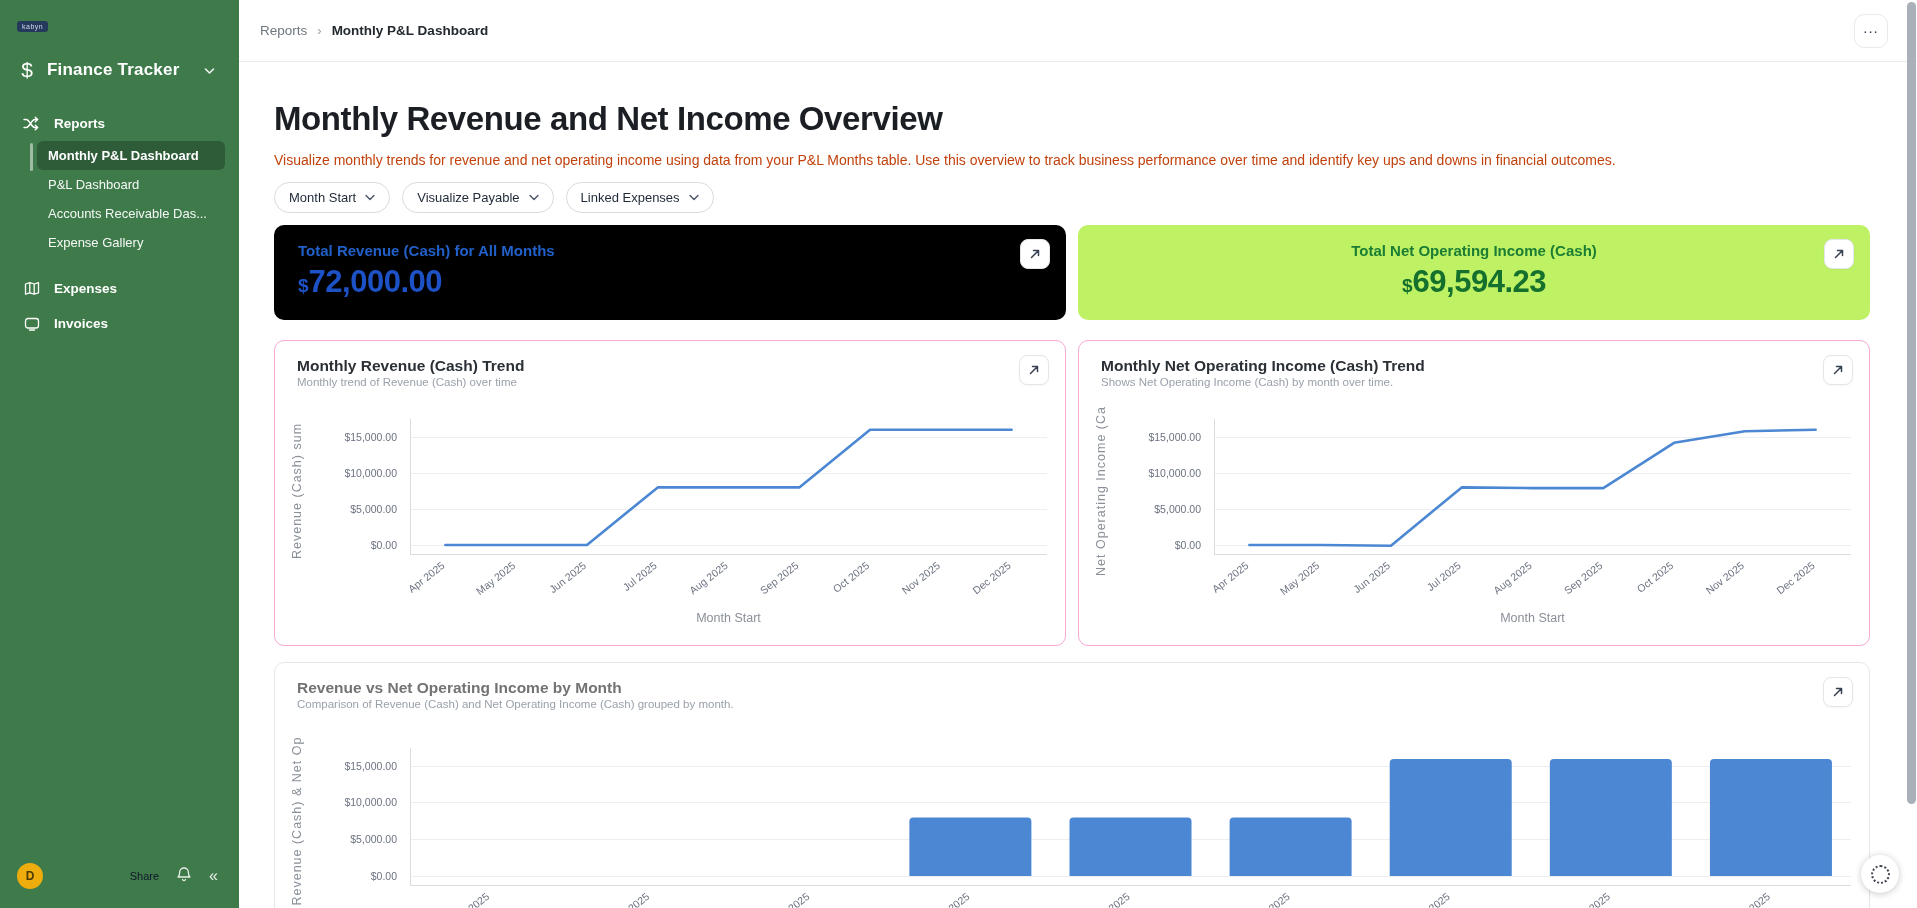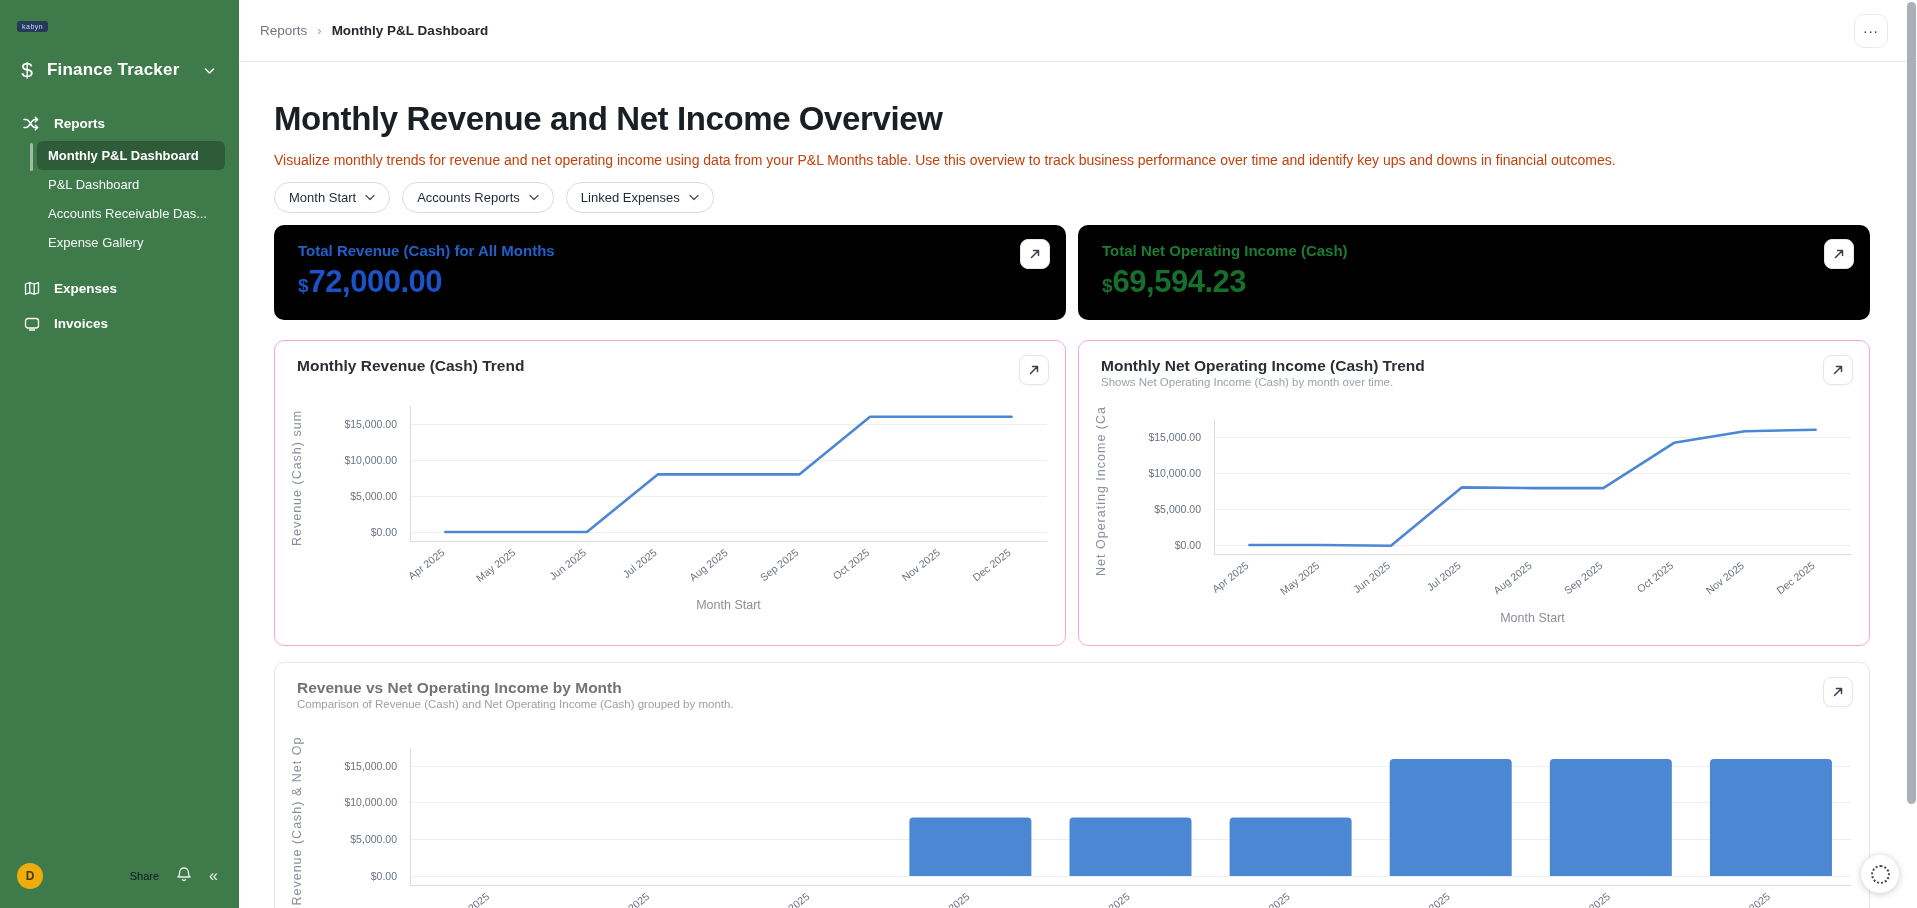--- a/index.html
+++ b/index.html
@@ -38,21 +38,21 @@
 
   .content { flex:1; overflow:hidden; padding:38px 47px 0 35px; }
   h1.page-title { font-size:33px; font-weight:700; letter-spacing:-.4px; color:#1b1f24; }
   .page-desc { margin-top:14px; font-size:14px; color:#c2410c; }
   .filters { margin-top:14px; display:flex; gap:12px; }
   .chip { display:flex; align-items:center; gap:9px; border:1px solid #d8dbe0; border-radius:17px; background:#fff; padding:7px 14px; font-size:13px; color:#1f2937; cursor:pointer; }
 
   .stat-row { margin-top:12px; display:flex; gap:12px; }
   .stat-card { flex:1; border-radius:10px; padding:17px 24px; position:relative; height:95px; }
   .stat-card.blue { background:#000000; }
-  .stat-card.green { background:#000000; }
+  .stat-card.green { background:#bef264;text-align:center; }
   .stat-title { font-size:15px; font-weight:700; }
   .blue .stat-title { color:#2160c8; }
   .green .stat-title { color:#1b7d33; }
   .stat-value { margin-top:5px; font-weight:700; }
   .blue .stat-value { color:#1d52c6; }
   .green .stat-value { color:#14702c; }
   .stat-cur { font-size:19px; }
   .stat-num { font-size:31px; letter-spacing:-.5px; }
   .expand-btn { position:absolute; top:14px; right:16px; width:30px; height:30px; background:#fff; border:1px solid #e3e6ea; border-radius:8px; display:flex; align-items:center; justify-content:center; cursor:pointer; box-shadow:0 1px 2px rgba(0,0,0,.04); }
 
@@ -153,21 +153,21 @@
       <p class="page-desc">Visualize monthly trends for revenue and net operating income using data from your P&amp;L Months table. Use this overview to track business performance over time and identify key ups and downs in financial outcomes.</p>
 
       <div class="filters">
         <div class="chip">
           <span>Month Start</span>
           <svg width="10" height="7" viewBox="0 0 10 7">
               <polyline points="1,1.5 5,5.5 9,1.5" fill="none" stroke="#4b5563" stroke-width="1.4" stroke-linecap="round" stroke-linejoin="round"></polyline>
             </svg>
         </div>
         <div class="chip">
-          <span>Accounts Reports</span>
+          <span>Visualize Payable</span>
           <svg width="10" height="7" viewBox="0 0 10 7">
               <polyline points="1,1.5 5,5.5 9,1.5" fill="none" stroke="#4b5563" stroke-width="1.4" stroke-linecap="round" stroke-linejoin="round"></polyline>
             </svg>
         </div>
         <div class="chip">
           <span>Linked Expenses</span>
           <svg width="10" height="7" viewBox="0 0 10 7">
               <polyline points="1,1.5 5,5.5 9,1.5" fill="none" stroke="#4b5563" stroke-width="1.4" stroke-linecap="round" stroke-linejoin="round"></polyline>
             </svg>
         </div>
@@ -194,20 +194,21 @@
             <svg width="12" height="12" viewBox="0 0 12 12">
                 <path d="M2.5 9.5 L9.5 2.5 M4.5 2.5 H9.5 V7.5" fill="none" stroke="#374151" stroke-width="1.5" stroke-linecap="round" stroke-linejoin="round"></path>
               </svg>
           </div>
         </div>
       </div>
 
       <div class="charts-row">
         <div class="chart-card">
           <div class="chart-title">Monthly Revenue (Cash) Trend</div>
+          <div class="chart-sub">Monthly trend of Revenue (Cash) over time</div>
           <div class="expand-btn">
             <svg width="12" height="12" viewBox="0 0 12 12">
                 <path d="M2.5 9.5 L9.5 2.5 M4.5 2.5 H9.5 V7.5" fill="none" stroke="#374151" stroke-width="1.5" stroke-linecap="round" stroke-linejoin="round"></path>
               </svg>
           </div>
           <svg class="chart" width="790" height="238" viewBox="0 0 790 238">
               <line x1="135" y1="151" x2="772" y2="151" stroke="#eceef1" stroke-width="1" shape-rendering="crispEdges"></line>
               <text x="122" y="154.5" text-anchor="end" font-size="10.5" fill="#6b7280">$0.00</text>
               <line x1="135" y1="115" x2="772" y2="115" stroke="#eceef1" stroke-width="1" shape-rendering="crispEdges"></line>
               <text x="122" y="118.5" text-anchor="end" font-size="10.5" fill="#6b7280">$5,000.00</text>

